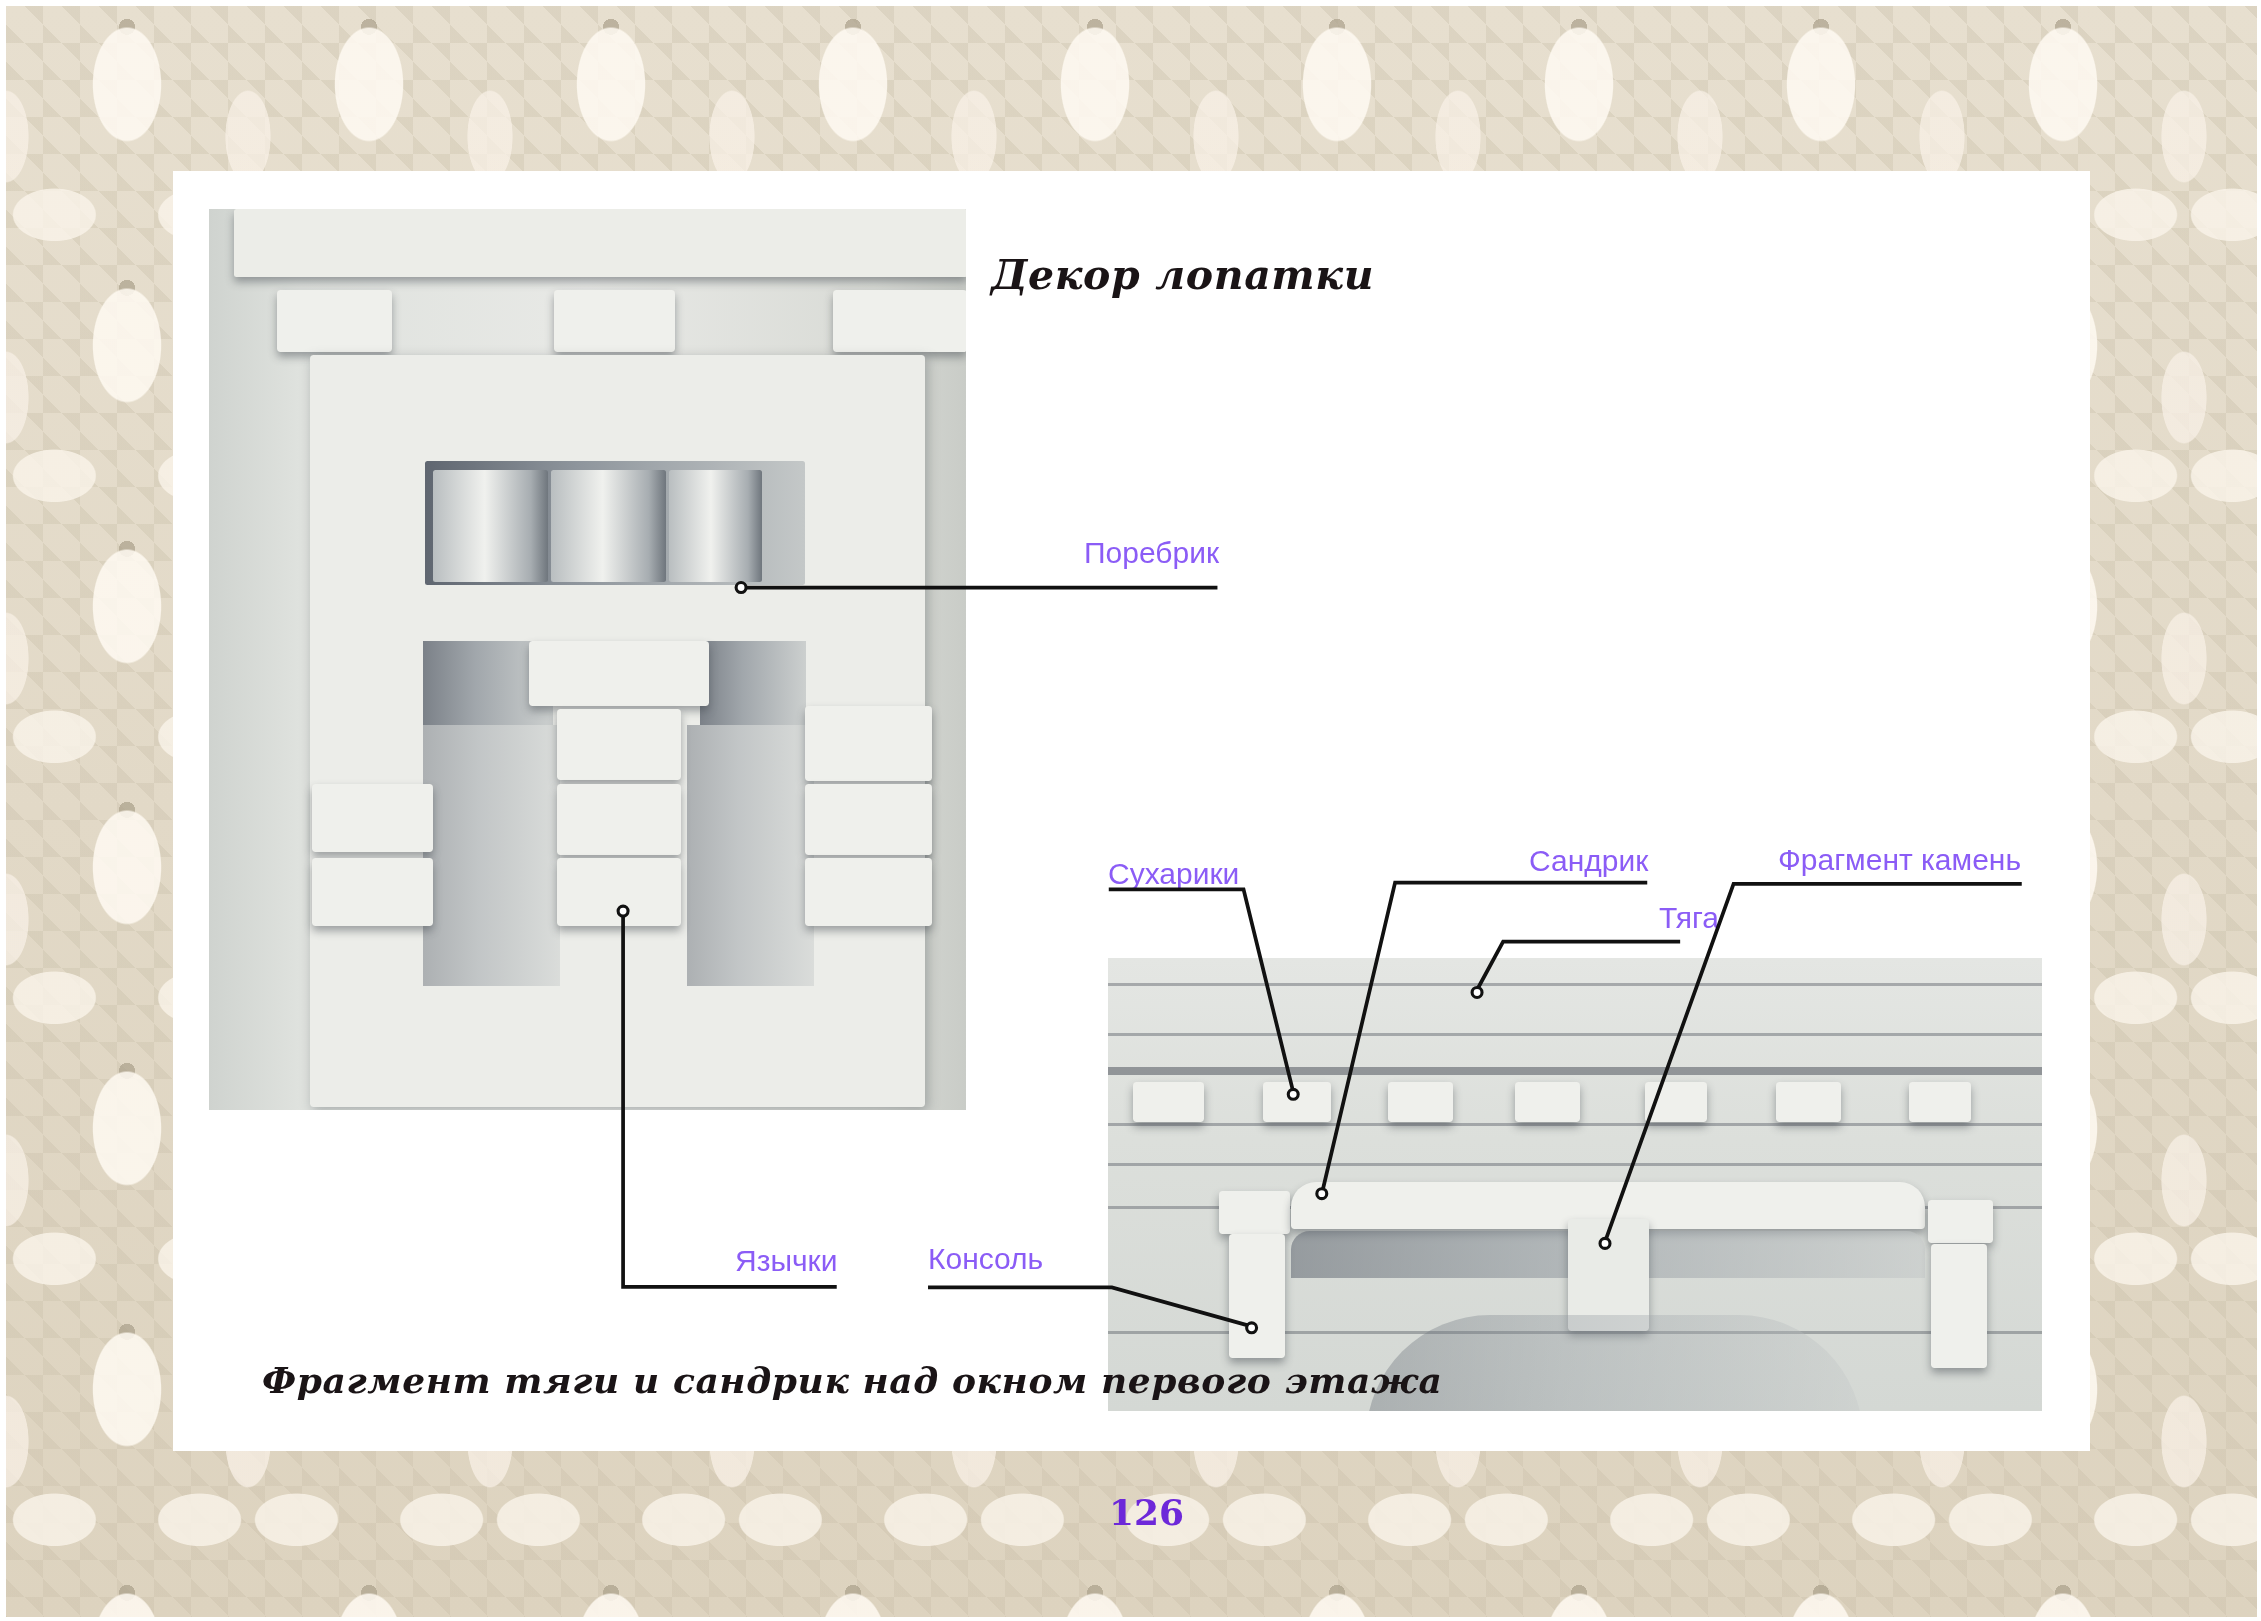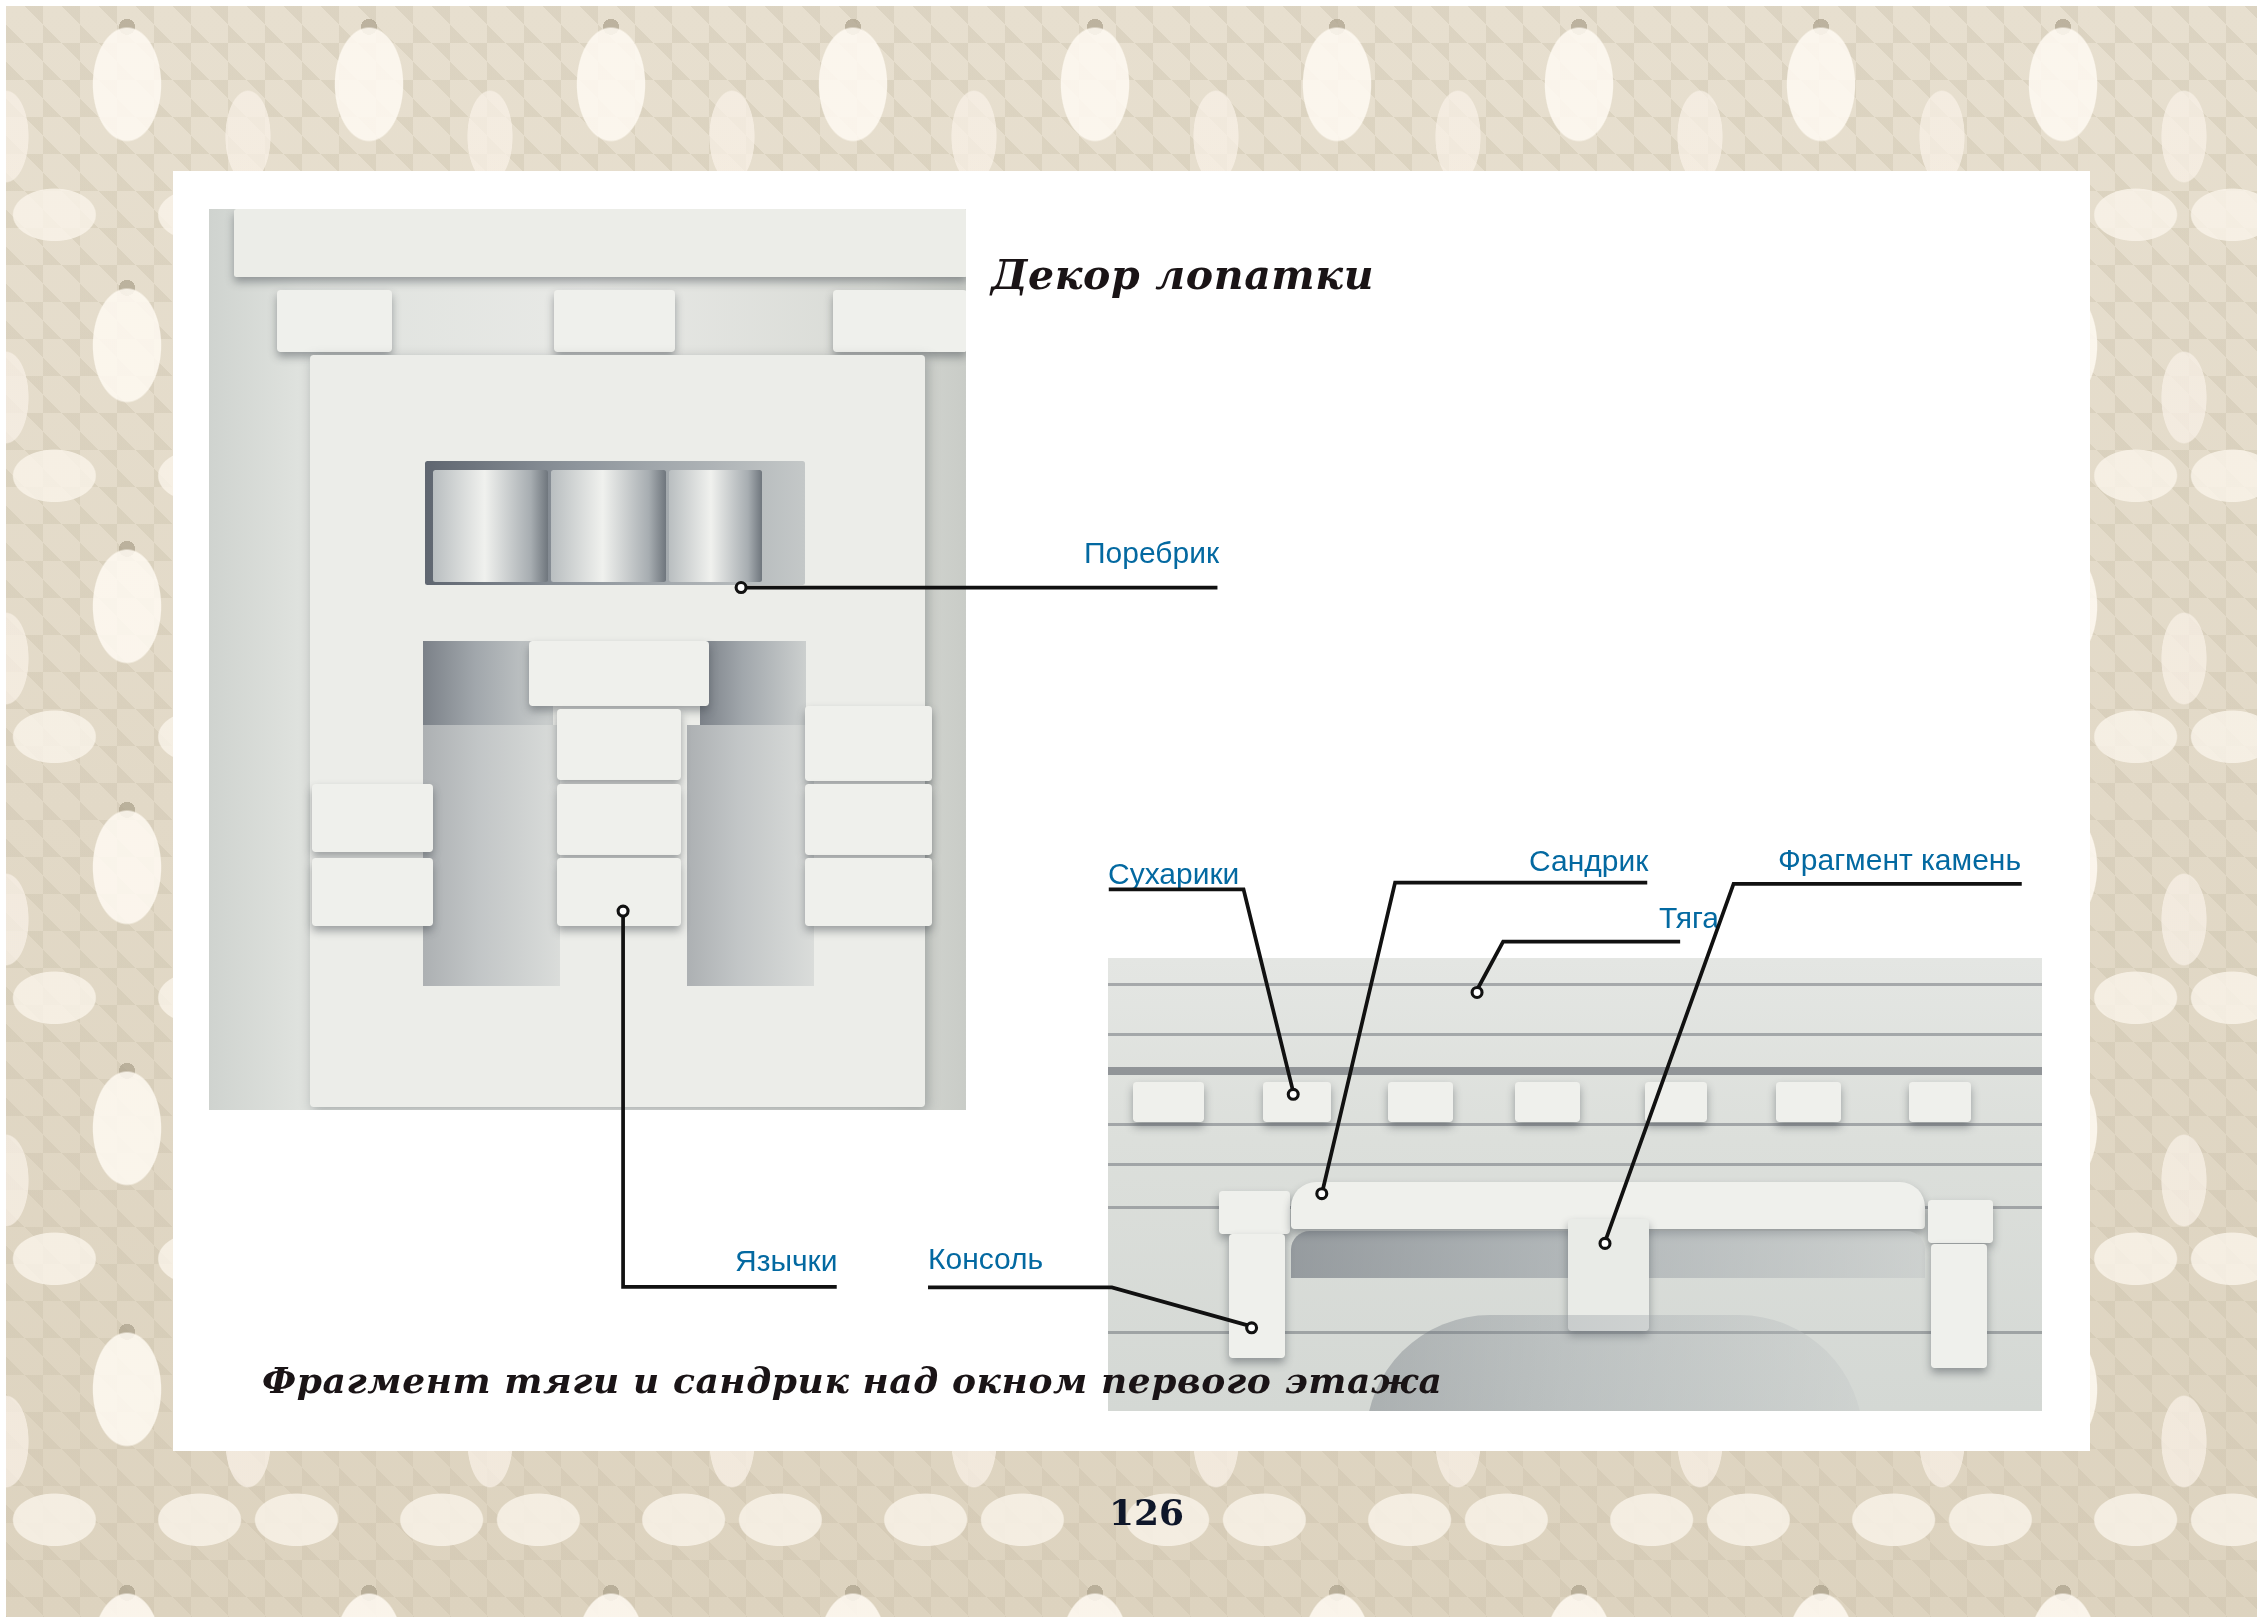--- a/index.html
+++ b/index.html
@@ -21,22 +21,22 @@
   .photo{position:absolute;overflow:hidden;}
   .photo-top{left:209px;top:209px;width:757px;height:901px;
     background:linear-gradient(90deg,#cfd3cf 0%,#dfe2de 12%,#e8e9e6 50%,#d9dbd6 88%,#c9ccc7 100%);}
   .photo-bottom{left:1108px;top:958px;width:934px;height:453px;
     background:linear-gradient(180deg,#e4e6e3 0%,#dcdfdb 40%,#d4d8d4 100%);}
   .blk{position:absolute;background:#eff0ec;box-shadow:0 5px 8.7px rgba(60,66,74,0.45);border-radius:3.7px;}
   .shade{position:absolute;background:linear-gradient(90deg,#5f6670,#8e959c 40%,#c4c8c8);}
   .flute{position:absolute;background:linear-gradient(90deg,#b9bec0,#f0f1ee 45%,#a7adb1 85%,#6f767d);border-radius:2.5px;}
   .brickrow{position:absolute;left:0;width:100%;height:2.5px;background:rgba(90,96,104,0.45);}
   .title-script{position:absolute;font-family:"DejaVu Serif",serif;font-weight:bold;font-style:italic;color:#1a1416;letter-spacing:0.6px;}
-  .lbl{position:absolute;font-size:30px;color:#0369a1;white-space:nowrap;line-height:1;font-family:"Liberation Sans",sans-serif;}
-  .page-num{position:absolute;left:1109px;top:1491px;font-family:"DejaVu Serif",serif;font-weight:bold;font-size:36px;color:#0f172a;}
+  .lbl{position:absolute;font-size:30px;color:#8b5cf6;white-space:nowrap;line-height:1;font-family:"Liberation Sans",sans-serif;}
+  .page-num{position:absolute;left:1109px;top:1491px;font-family:"DejaVu Serif",serif;font-weight:bold;font-size:36px;color:#6d28d9;}
   svg.leaders{position:absolute;left:0;top:0;width:2261px;height:1621px;pointer-events:none;}
 </style>
 </head>
 <body>
 
 <div class="bg"></div>
 <div class="card"></div>
 
 <div class="photo photo-top">
 

